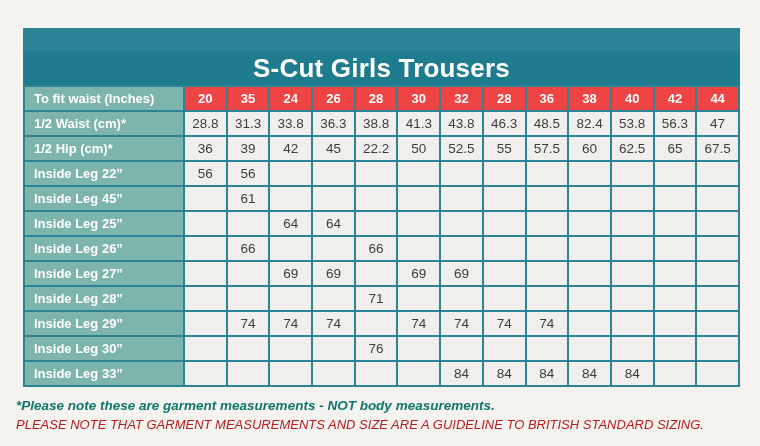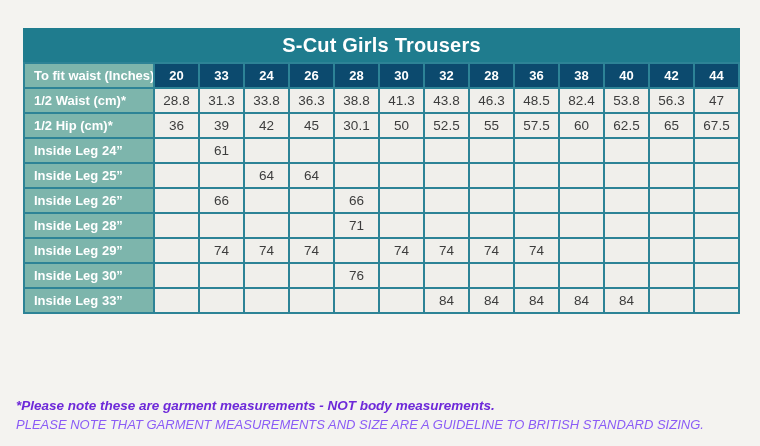--- a/index.html
+++ b/index.html
@@ -17,85 +17,86 @@
     width: 717px;
     background: #2d8396;
   }
   .title-bar {
     background: #1f7c8e;
     height: 34px;
     line-height: 34px;
     text-align: center;
     color: #ffffff;
     font-weight: bold;
-    font-size: 20px;
+    font-size: 26px;
     letter-spacing: 0.2px;
+    margin-top: 23px;
   }
   table {
     width: 100%;
     table-layout: fixed;
     border-collapse: separate;
     border-spacing: 2px;
   }
   th, td {
     height: 23px;
     font-size: 13px;
     vertical-align: middle;
     overflow: hidden;
     white-space: nowrap;
   }
   th.label-col, th.row-label {
-    width: 128px;
+    width: 158px;
     background: #7db5ac;
     color: #ffffff;
     font-weight: bold;
     text-align: left;
     padding-left: 9px;
   }
   th.size-col {
-    background: #0c4a6e;
+    background: #ef4444;
     color: #ffffff;
     font-weight: bold;
     text-align: center;
   }
   td.data-cell {
     background: #f0efeb;
     color: #3d3d3d;
     text-align: center;
     font-size: 13.5px;
   }
   .note1 {
     position: absolute;
     left: 16px;
     top: 398px;
     font-style: italic;
     font-weight: bold;
     font-size: 13.5px;
-    color: #6d28d9;
+    color: #0f766e;
   }
   .note2 {
     position: absolute;
     left: 16px;
     top: 417px;
     font-style: italic;
     font-size: 13px;
-    color: #8b5cf6;
+    color: #b91c1c;
   }
 </style>
 </head>
 <body>
 
 <div class="table-wrap">
   <div class="title-bar">S-Cut Girls Trousers</div>
   <table>
     <thead>
       <tr id="header-row">
           <th class="label-col">To fit waist (Inches)</th>
           <th class="size-col">20</th>
-          <th class="size-col">33</th>
+          <th class="size-col">35</th>
           <th class="size-col">24</th>
           <th class="size-col">26</th>
           <th class="size-col">28</th>
           <th class="size-col">30</th>
           <th class="size-col">32</th>
           <th class="size-col">28</th>
           <th class="size-col">36</th>
           <th class="size-col">38</th>
           <th class="size-col">40</th>
           <th class="size-col">42</th>
@@ -118,32 +119,48 @@
           <td class="data-cell">53.8</td>
           <td class="data-cell">56.3</td>
           <td class="data-cell">47</td>
         </tr>
         <tr>
           <th class="row-label">1/2 Hip (cm)*</th>
           <td class="data-cell">36</td>
           <td class="data-cell">39</td>
           <td class="data-cell">42</td>
           <td class="data-cell">45</td>
-          <td class="data-cell">30.1</td>
+          <td class="data-cell">22.2</td>
           <td class="data-cell">50</td>
           <td class="data-cell">52.5</td>
           <td class="data-cell">55</td>
           <td class="data-cell">57.5</td>
           <td class="data-cell">60</td>
           <td class="data-cell">62.5</td>
           <td class="data-cell">65</td>
           <td class="data-cell">67.5</td>
         </tr>
         <tr>
-          <th class="row-label">Inside Leg 24”</th>
+          <th class="row-label">Inside Leg 22”</th>
+          <td class="data-cell">56</td>
+          <td class="data-cell">56</td>
+          <td class="data-cell"></td>
+          <td class="data-cell"></td>
+          <td class="data-cell"></td>
+          <td class="data-cell"></td>
+          <td class="data-cell"></td>
+          <td class="data-cell"></td>
+          <td class="data-cell"></td>
+          <td class="data-cell"></td>
+          <td class="data-cell"></td>
+          <td class="data-cell"></td>
+          <td class="data-cell"></td>
+        </tr>
+        <tr>
+          <th class="row-label">Inside Leg 45”</th>
           <td class="data-cell"></td>
           <td class="data-cell">61</td>
           <td class="data-cell"></td>
           <td class="data-cell"></td>
           <td class="data-cell"></td>
           <td class="data-cell"></td>
           <td class="data-cell"></td>
           <td class="data-cell"></td>
           <td class="data-cell"></td>
           <td class="data-cell"></td>
@@ -169,20 +186,36 @@
         </tr>
         <tr>
           <th class="row-label">Inside Leg 26”</th>
           <td class="data-cell"></td>
           <td class="data-cell">66</td>
           <td class="data-cell"></td>
           <td class="data-cell"></td>
           <td class="data-cell">66</td>
           <td class="data-cell"></td>
           <td class="data-cell"></td>
+          <td class="data-cell"></td>
+          <td class="data-cell"></td>
+          <td class="data-cell"></td>
+          <td class="data-cell"></td>
+          <td class="data-cell"></td>
+          <td class="data-cell"></td>
+        </tr>
+        <tr>
+          <th class="row-label">Inside Leg 27”</th>
+          <td class="data-cell"></td>
+          <td class="data-cell"></td>
+          <td class="data-cell">69</td>
+          <td class="data-cell">69</td>
+          <td class="data-cell"></td>
+          <td class="data-cell">69</td>
+          <td class="data-cell">69</td>
           <td class="data-cell"></td>
           <td class="data-cell"></td>
           <td class="data-cell"></td>
           <td class="data-cell"></td>
           <td class="data-cell"></td>
           <td class="data-cell"></td>
         </tr>
         <tr>
           <th class="row-label">Inside Leg 28”</th>
           <td class="data-cell"></td>

